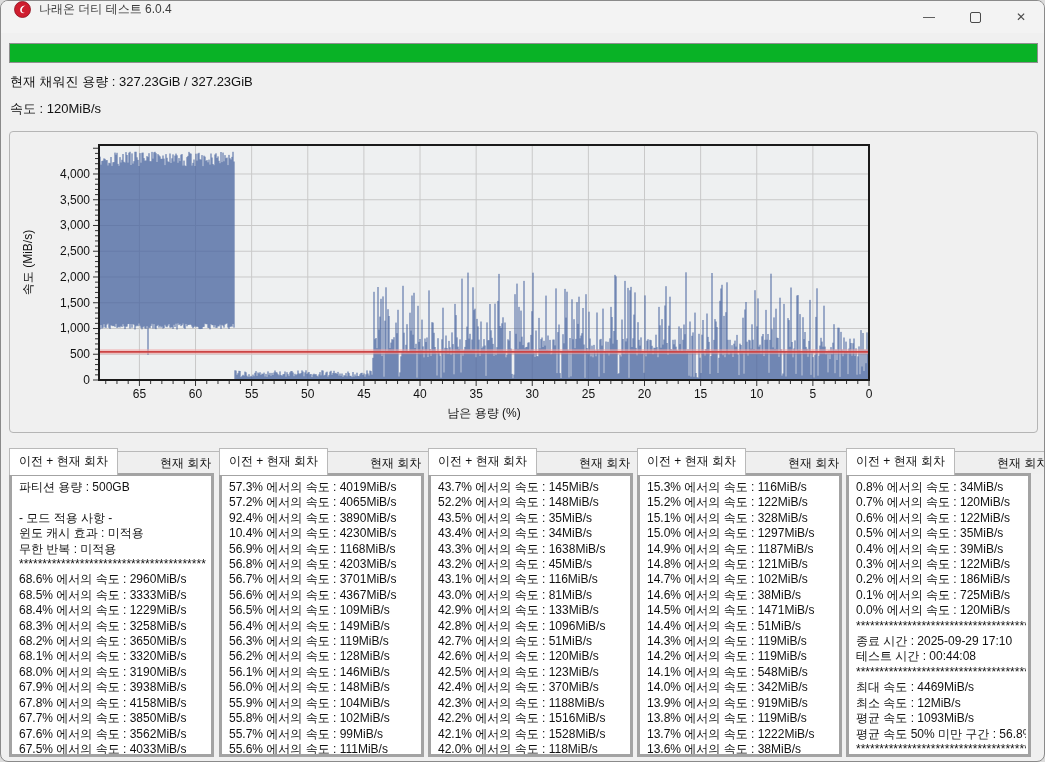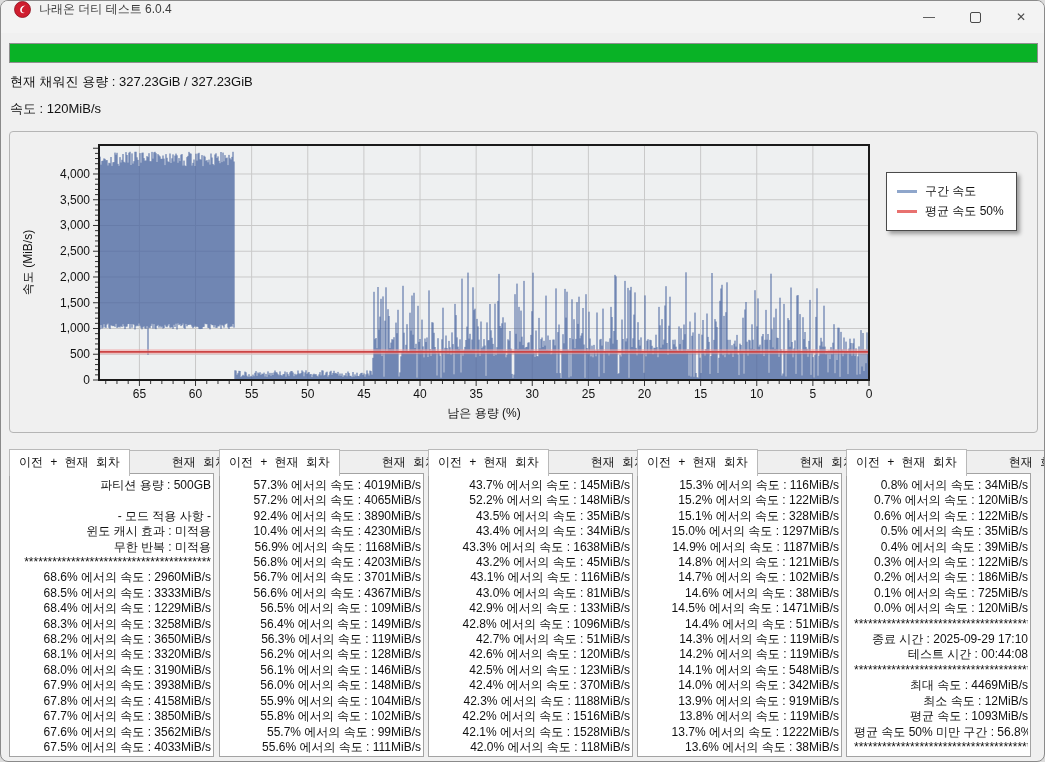--- a/index.html
+++ b/index.html
@@ -21,25 +21,25 @@
   #speed-line{top:99px;}
   
   #chartbox{position:absolute;left:8px;top:130px;width:1029px;height:302px;border:1px solid #b5b5b5;border-radius:4px;box-sizing:border-box;background:#f0f0f0;}
   #chart-svg{position:absolute;left:0;top:0;}
   #legend{position:absolute;left:876px;top:40px;background:#fff;border:1px solid #4a4a4a;box-shadow:3px 3px 4px rgba(0,0,0,0.35);padding:7px 12px 7px 10px;font-size:12px;color:#111;}
   .legend-row{display:flex;align-items:center;margin:3px 0;white-space:nowrap;}
   .legend-swatch{display:inline-block;width:20px;height:3px;margin-right:8px;flex:0 0 auto;}
   
   #panels{position:absolute;left:0;top:448px;width:100%;height:308px;}
   .panel{position:absolute;top:0;height:308px;box-sizing:border-box;}
-  .tabs{display:flex;align-items:center;height:25px;font-family:Liberation Mono, monospace;}
+  .tabs{display:flex;align-items:flex-end;height:25px;}
   .tab{font-size:12px;color:#111;padding:3px 9px 4px 9px;border:1px solid #b9b9b9;border-bottom:none;white-space:nowrap;}
   .tab.active{background:#fff;height:18px;position:relative;z-index:2;margin-bottom:-1px;padding-top:4px;}
   .tab.inactive{background:#efefef;height:15px;margin-left:-1px;padding-left:42px;}
-  .panel-body{position:absolute;left:0;top:24px;right:0;bottom:0;background:#fff;border:1px solid #a3a3a3;box-sizing:border-box;padding:4px 2px 10px 7px;overflow:hidden;z-index:1;text-align:right;}
+  .panel-body{position:absolute;left:0;top:24px;right:0;bottom:0;background:#fff;border:3px solid #a3a3a3;box-sizing:border-box;padding:4px 2px 10px 7px;overflow:hidden;z-index:1;}
   .log-line{font-size:12px;line-height:15.4px;color:#111;white-space:nowrap;overflow:hidden;}
 </style>
 </head>
 <body>
 
 <div id="window">
 
   <div id="titlebar">
     <svg id="app-icon" viewBox="0 0 17 17">
       <circle cx="8.5" cy="8.5" r="8" fill="#cf1d2e"></circle>
@@ -226,30 +226,20 @@
         <text x="80" y="200.4987946526408" text-anchor="end" font-size="12" fill="#111">1,000</text>
         <text x="80" y="174.74819197896122" text-anchor="end" font-size="12" fill="#111">1,500</text>
         <text x="80" y="148.99758930528162" text-anchor="end" font-size="12" fill="#111">2,000</text>
         <text x="80" y="123.24698663160203" text-anchor="end" font-size="12" fill="#111">2,500</text>
         <text x="80" y="97.49638395792243" text-anchor="end" font-size="12" fill="#111">3,000</text>
         <text x="80" y="71.74578128424284" text-anchor="end" font-size="12" fill="#111">3,500</text>
         <text x="80" y="45.995178610563244" text-anchor="end" font-size="12" fill="#111">4,000</text>
         <text x="474" y="285" text-anchor="middle" font-size="12" fill="#111">남은 용량 (%)</text>
         <text x="0" y="0" text-anchor="middle" font-size="12" fill="#111" transform="translate(22,130.5) rotate(-90)">속도 (MiB/s)</text>
       </svg>
-    <div id="legend">
-        <div class="legend-row">
-          <span class="legend-swatch" style="background: rgb(143, 166, 203);"></span>
-          <span>구간 속도</span>
-        </div>
-        <div class="legend-row">
-          <span class="legend-swatch" style="background: rgb(232, 113, 111);"></span>
-          <span>평균 속도 50%</span>
-        </div>
-      </div>
   </div>
 
   <div id="panels">
       <div class="panel" style="left: 8px; width: 205px;">
         <div class="tabs">
           <div class="tab active">이전 + 현재 회차</div>
           <div class="tab inactive">현재 회차</div>
         </div>
         <div class="panel-body">
           <div class="log-line">파티션 용량 : 500GB</div>

